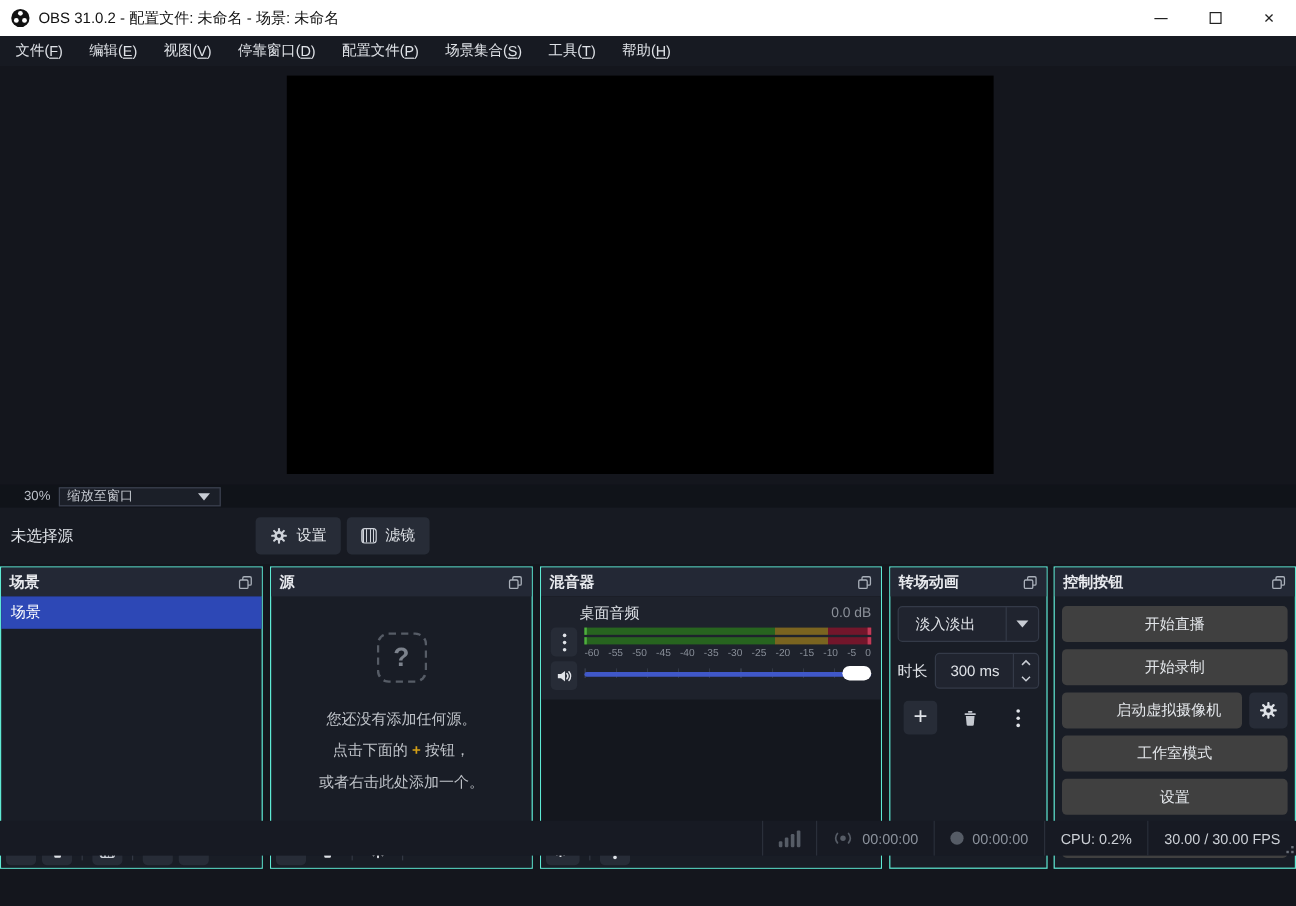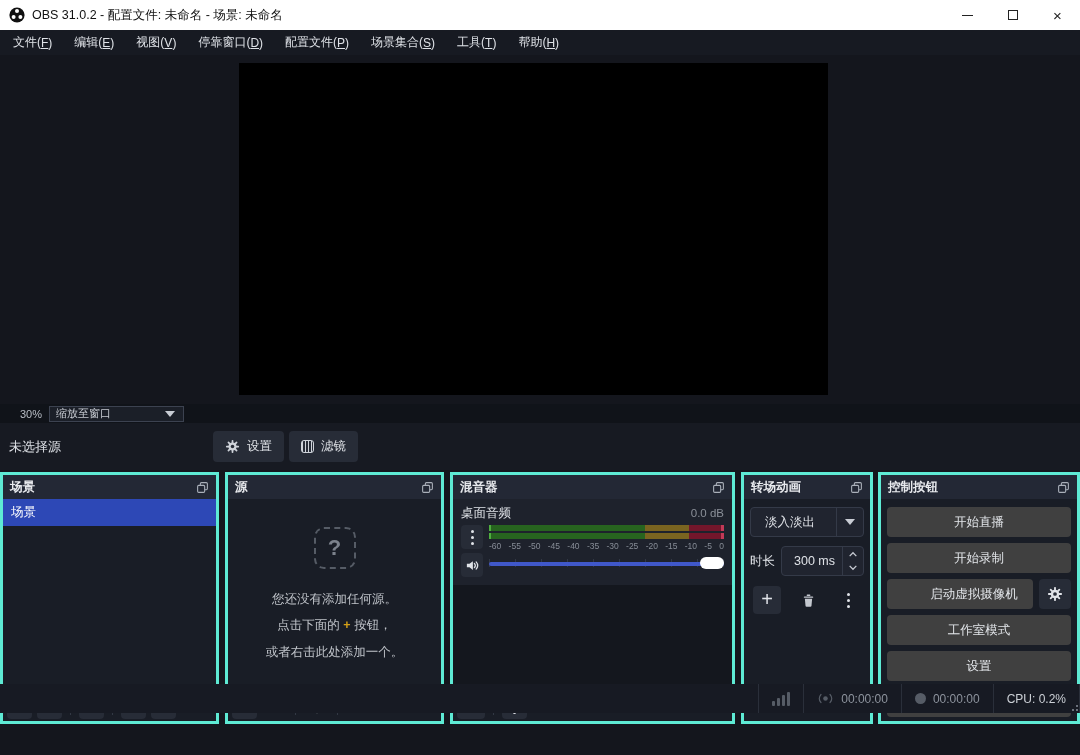--- a/index.html
+++ b/index.html
@@ -33,21 +33,21 @@
 
   
   .context-bar { position:absolute; left:0; top:423px; width:1080px; height:47px; background:#171a22; }
   .context-status { position:absolute; left:9px; top:0; height:47px; display:flex; align-items:center; font-size:13px; color:#dfe2e7; }
   .tbtn { position:absolute; top:8px; height:31px; background:#272c37; border-radius:4px; display:flex; align-items:center; gap:7px; padding:0 12px; font-size:12.5px; color:#dfe2e7; }
   .btn-settings { left:213px; }
   .btn-filters { left:289px; }
   .filter-glyph { width:13px; height:13px; border:1.5px solid #cfd3da; border-radius:3px; background:repeating-linear-gradient(90deg,#cfd3da 0 1px,transparent 1px 3px); }
 
   
-  .dock { position:absolute; top:472px; height:252px; background:#191d26; border:3px solid #5eead4; }
+  .dock { position:absolute; top:472px; height:252px; background:#191d26; border:1px solid #5eead4; }
   .dock-header { height:24px; background:#232835; display:flex; align-items:center; justify-content:space-between; padding:0 7px; }
   .dock-title { font-size:12.5px; font-weight:600; color:#e8eaee; }
   .dock-scenes { left:0; width:219px; }
   .dock-sources { left:225px; width:219px; }
   .dock-mixer { left:450px; width:285px; }
   .dock-transitions { left:741px; width:132px; }
   .dock-controls { left:878px; width:202px; }
 
   .dock-toolbar { position:absolute; left:0; right:0; bottom:0; height:30px; border-top:1px solid #272c36; display:flex; align-items:center; padding:0 4px; gap:5px; background:#191d26; }
   .icon-btn { width:25px; height:24px; border-radius:4px; background:#272c37; display:flex; align-items:center; justify-content:center; color:#e0e3e8; }
@@ -61,21 +61,21 @@
   
   .sources-empty { position:absolute; left:0; right:0; top:24px; bottom:31px; display:flex; flex-direction:column; align-items:center; justify-content:center; gap:7px; }
   .q-icon { width:42px; height:42px; border:2.5px dashed #565c66; border-radius:10px; display:flex; align-items:center; justify-content:center; font-size:22px; font-weight:700; color:#7c828c; margin-bottom:14px; }
   .hint-line { font-size:12.5px; color:#c0c4ca; line-height:1.55; }
   .hint-plus { color:#d4a017; font-weight:700; }
 
   
   .mixer-content { position:absolute; left:0; right:0; top:24px; bottom:31px; background:#14171e; }
   .mixer-item { background:#1e222c; padding:5px 8px 8px 8px; }
   .mixer-row1 { display:flex; justify-content:space-between; align-items:center; height:18px; }
-  .mixer-ch { font-size:12.5px; color:#dfe2e7; }
+  .mixer-ch { font-size:12.5px; color:#dfe2e7;margin-left:24px; }
   .mixer-db { font-size:11.5px; color:#8b9099; }
   .mixer-grid { display:flex; gap:6px; margin-top:3px; }
   .mixer-left { display:flex; flex-direction:column; gap:4px; }
   .sq-btn { width:22px; height:24px; border-radius:4px; background:#272c37; display:flex; align-items:center; justify-content:center; color:#e0e3e8; }
   .meter-col { flex:1; }
   .meter-bars { position:relative; }
   .meter-bar { height:6px; margin-bottom:2px; background:linear-gradient(90deg,#27641f 0 66.5%,#7a6420 66.5% 85%,#73162b 85% 100%); position:relative; }
   .meter-bar::before { content:""; position:absolute; left:0; top:0; bottom:0; width:2px; background:#4fae3f; }
   .meter-bar::after { content:""; position:absolute; right:0; top:0; bottom:0; width:3px; background:#c23a57; }
   .meter-ticks { display:flex; justify-content:space-between; font-size:8.5px; color:#878d97; margin-top:1px; }
@@ -547,18 +547,21 @@
   <div class="sb-sep"></div>
   <div class="sb-sec">
     <span class="rec-dot"></span>
     <span class="sb-time">00:00:00</span>
   </div>
   <div class="sb-sep"></div>
   <div class="sb-sec">
     <span class="sb-strong">CPU: 0.2%</span>
   </div>
   <div class="sb-sep"></div>
+  <div class="sb-sec">
+    <span class="sb-strong">30.00 / 30.00 FPS</span>
+  </div>
   <div class="grip">
       <i></i>
       <i></i>
       <i></i>
     </div>
 </div>
 
 </body></html>

